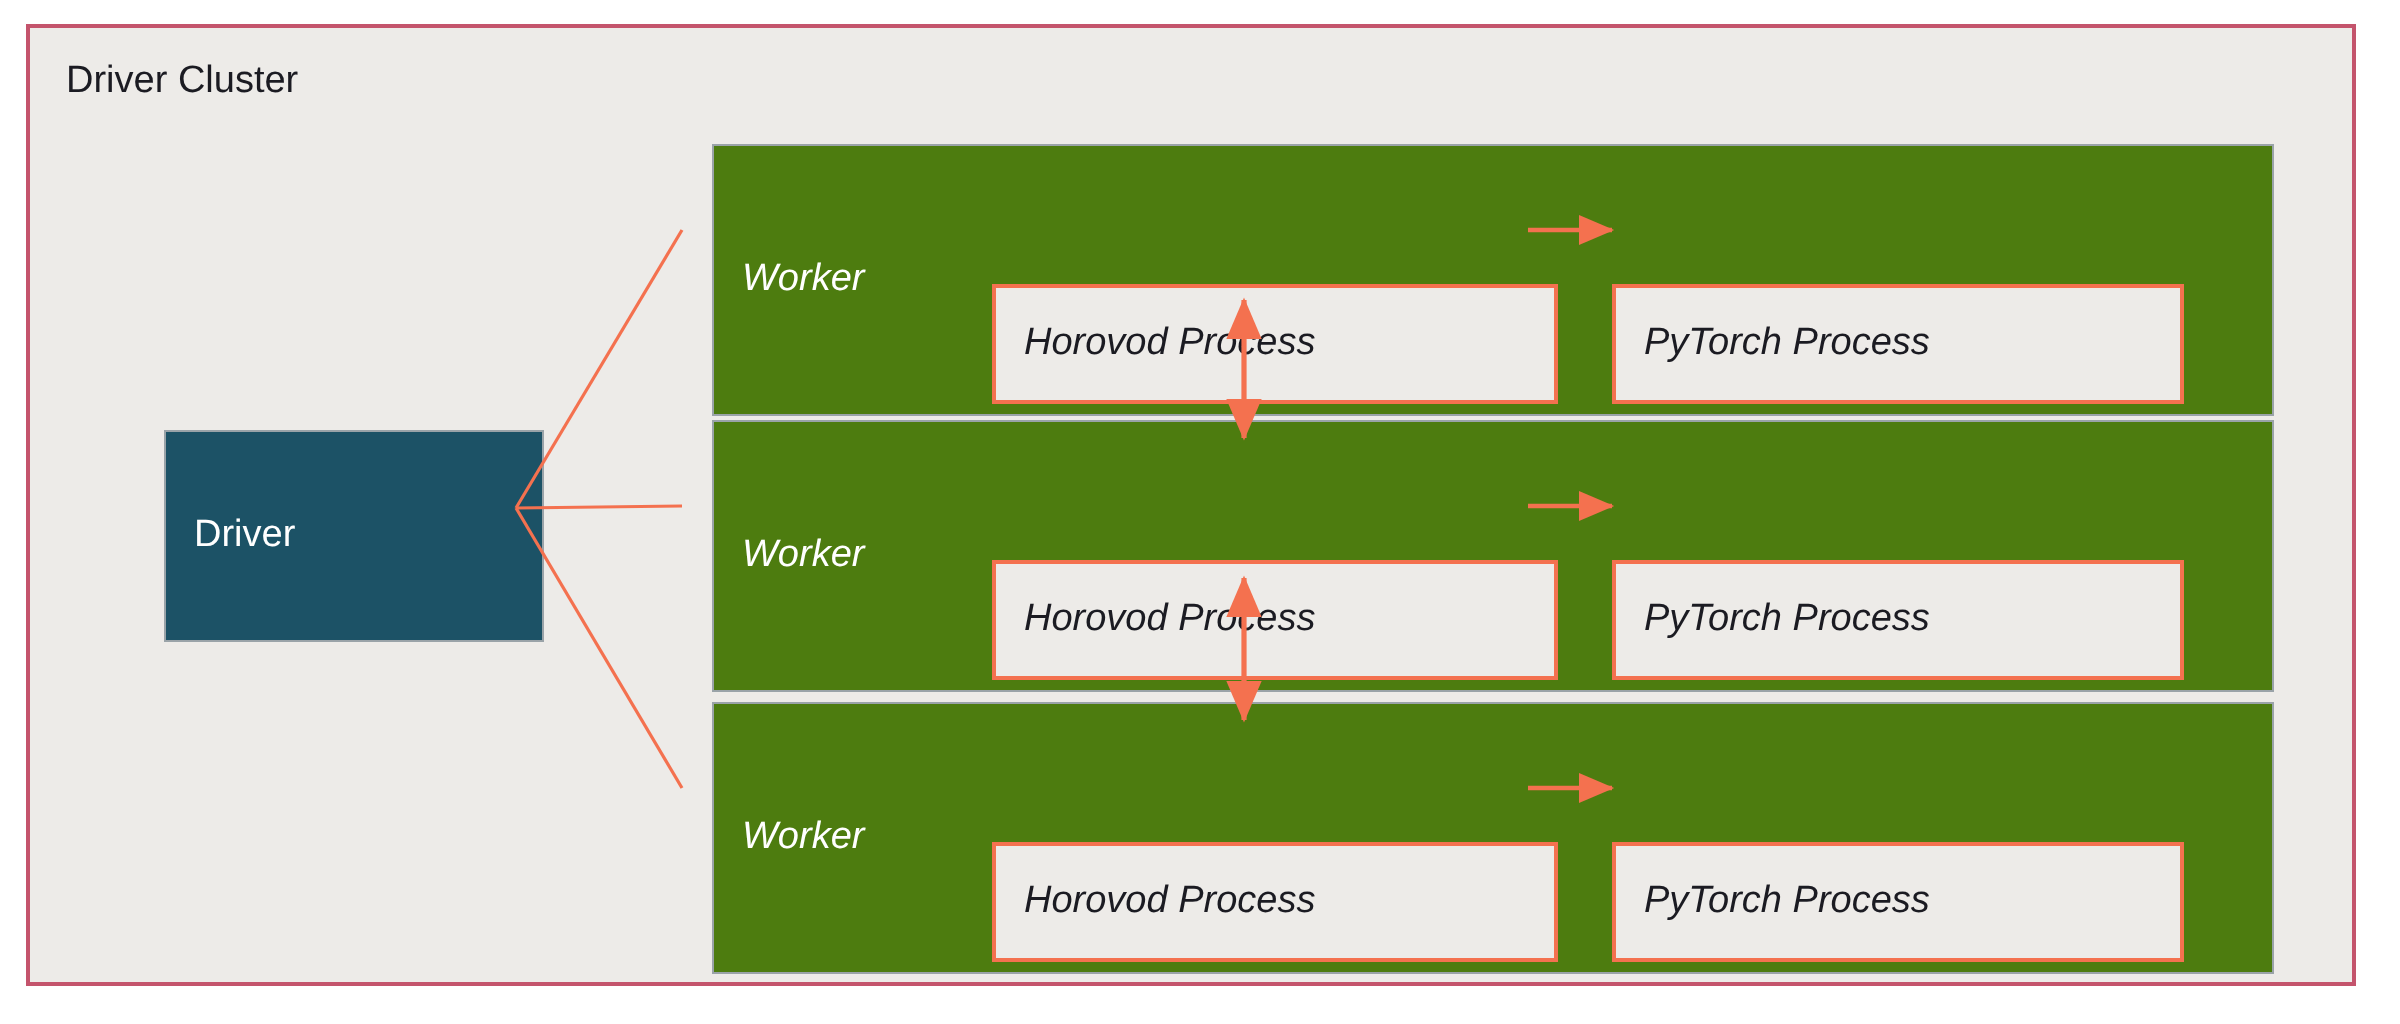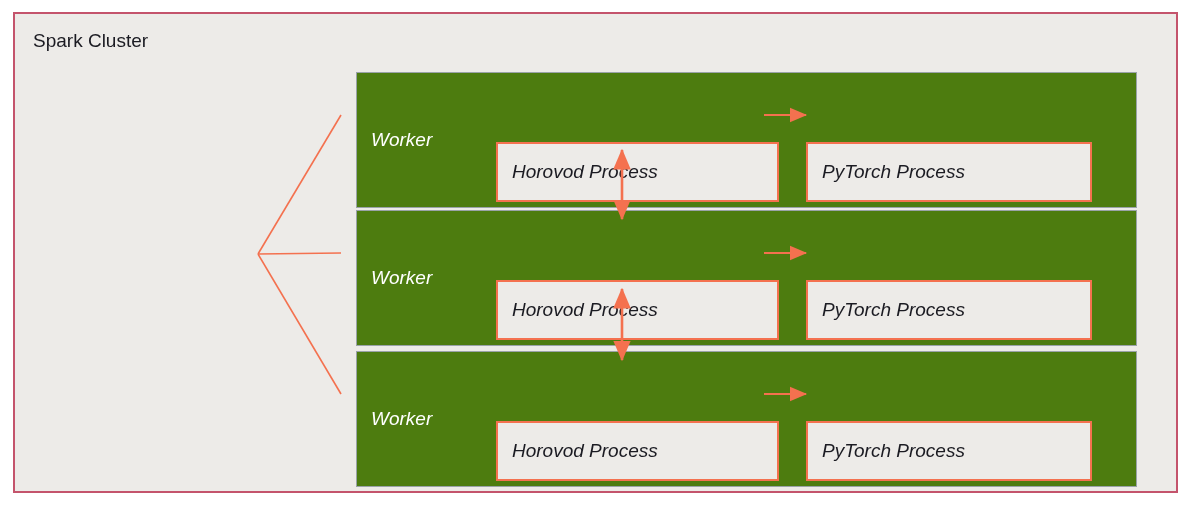--- a/index.html
+++ b/index.html
@@ -114,22 +114,25 @@
     height: 512px;
     pointer-events: none;
   }
 </style>
 </head>
 <body>
 
 <div id="canvas">
 
   <div id="cluster-container">
-    <div id="cluster-title">Spark Cluster</div>
+    <div id="cluster-title">Driver Cluster</div>
 
+    <div id="driver-box">
+      <span id="driver-label">Driver</span>
+    </div>
 
     <div class="worker-box" id="worker-box-0">
       <span class="worker-label">Worker</span>
       <div class="proc-box horovod-box">
         <span class="proc-label">Horovod Process</span>
       </div>
       <div class="proc-box pytorch-box">
         <span class="proc-label">PyTorch Process</span>
       </div>
     </div>

